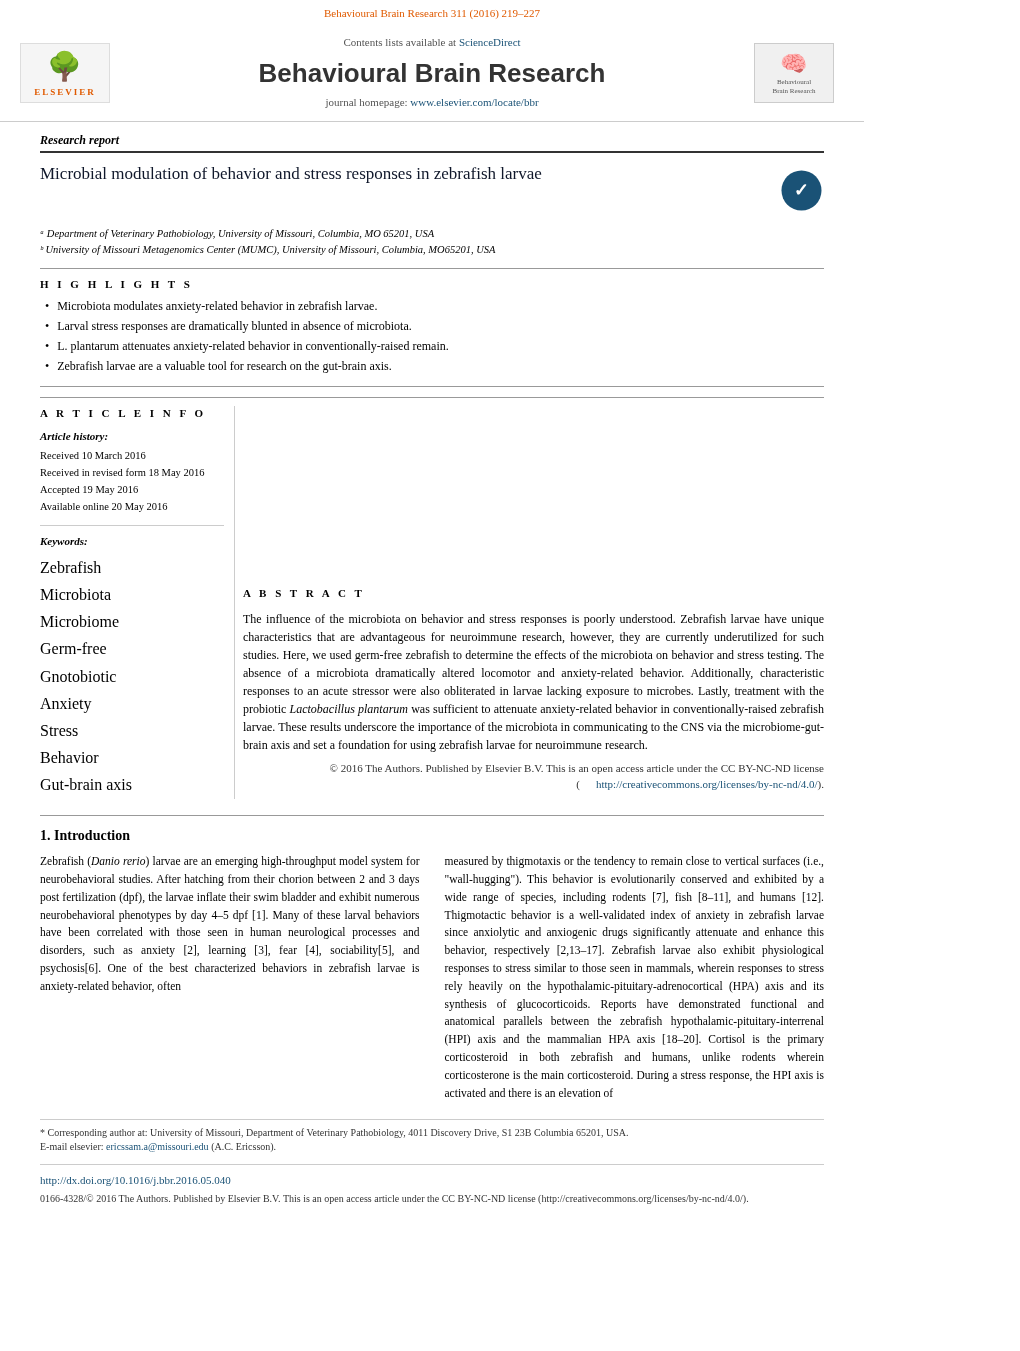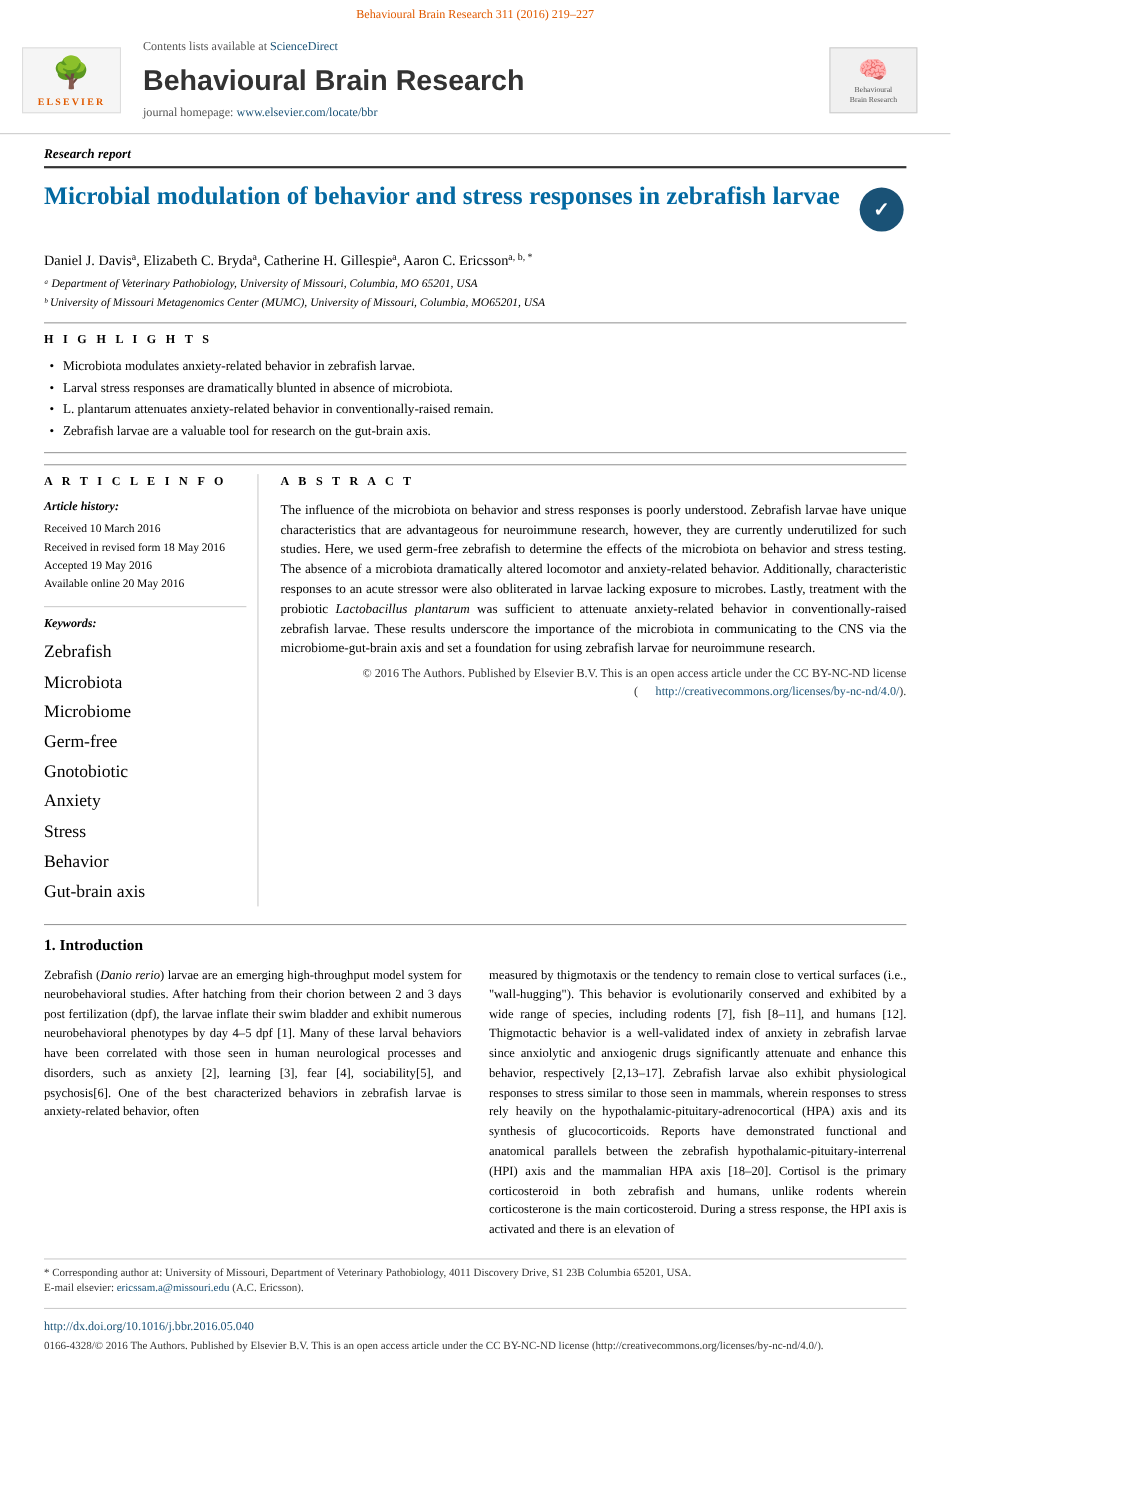--- a/index.html
+++ b/index.html
@@ -36,21 +36,21 @@
       width: 90px;
       height: 60px;
       background: #f5f5f5;
       display: flex;
       flex-direction: column;
       align-items: center;
       justify-content: center;
       border: 1px solid #ddd;
     }
     .header-center {
-      text-align: left;
+      text-align: center;
       flex: 1;
       padding: 0 20px;
     }
     .header-center .journal-title {
       font-size: 26px;
       font-weight: bold;
       color: #333;
       font-family: Arial, sans-serif;
       margin: 4px 0;
     }
@@ -80,23 +80,23 @@
       padding-bottom: 3px;
       margin-bottom: 10px;
     }
     .article-title-row {
       display: flex;
       align-items: flex-start;
       justify-content: space-between;
       margin-bottom: 8px;
     }
     .article-title {
-      font-size: 23px;
-      font-weight: bold;
-      color: #0369a1;
+      font-size: 17px;
+      font-weight: normal;
+      color: #0f172a;
       line-height: 1.3;
       max-width: 860px;
     }
     .authors {
       font-size: 13px;
       color: #000;
       margin-bottom: 6px;
     }
     .authors sup {
       font-size: 9px;
@@ -135,24 +135,25 @@
       align-items: flex-start;
     }
     .highlights-list li::before {
       content: "•";
       margin-right: 8px;
       flex-shrink: 0;
     }
     
     .two-col {
       display: flex;
-      gap: 20px;
+      gap: 8px;
       margin-top: 10px;
       border-top: 1px solid #999;
       padding-top: 8px;
+      align-items: flex-end;
     }
     .col-left {
       width: 195px;
       flex-shrink: 0;
       padding-right: 10px;
       border-right: 1px solid #ccc;
     }
     .col-right {
       flex: 1;
     }
@@ -303,23 +304,20 @@
       <div class="article-title">Microbial modulation of behavior and stress responses in zebrafish larvae</div>
 
       <div style="flex-shrink:0; margin-left:15px; margin-top:5px;">
         <svg width="45" height="45" viewBox="0 0 45 45">
           <circle cx="22.5" cy="22.5" r="20" fill="#1a5276" stroke="none"></circle>
           <text x="22.5" y="28" text-anchor="middle" fill="white" font-size="18" font-weight="bold">✓</text>
         </svg>
       </div>
     </div>
 
-    <div class="authors">
-      Daniel J. Davis<sup>a</sup>, Elizabeth C. Bryda<sup>a</sup>, Catherine H. Gillespie<sup>a</sup>, Aaron C. Ericsson<sup>a, b, *</sup>
-    </div>
 
     <div class="affiliations">
       <div>ᵃ Department of Veterinary Pathobiology, University of Missouri, Columbia, MO 65201, USA</div>
       <div>ᵇ University of Missouri Metagenomics Center (MUMC), University of Missouri, Columbia, MO65201, USA</div>
     </div>
 
     <div class="highlights-section">
       <div class="highlights-title">H I G H L I G H T S</div>
       <ul class="highlights-list">
         <li>

